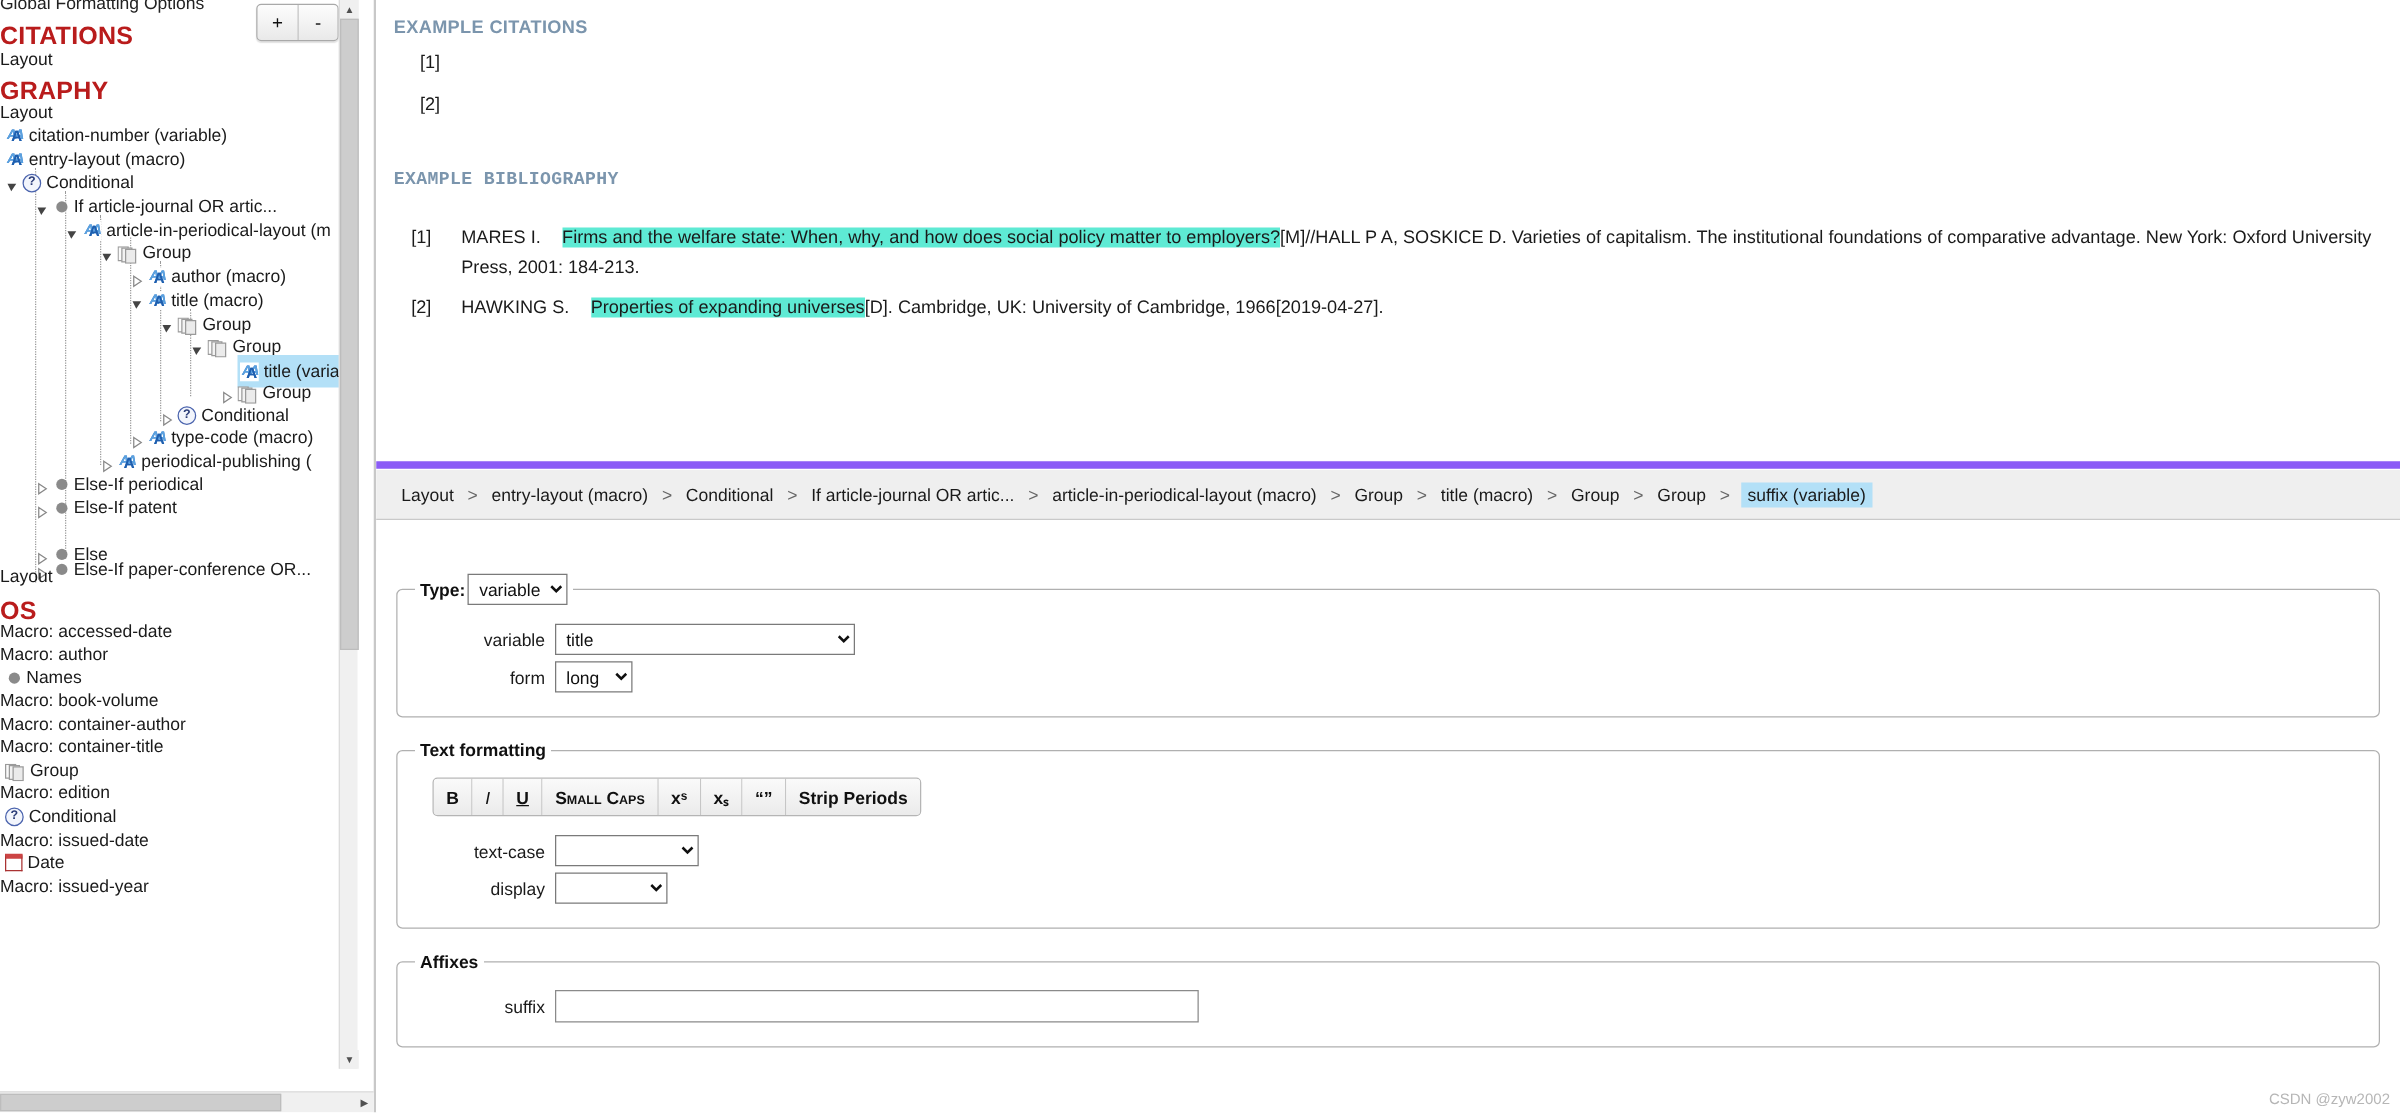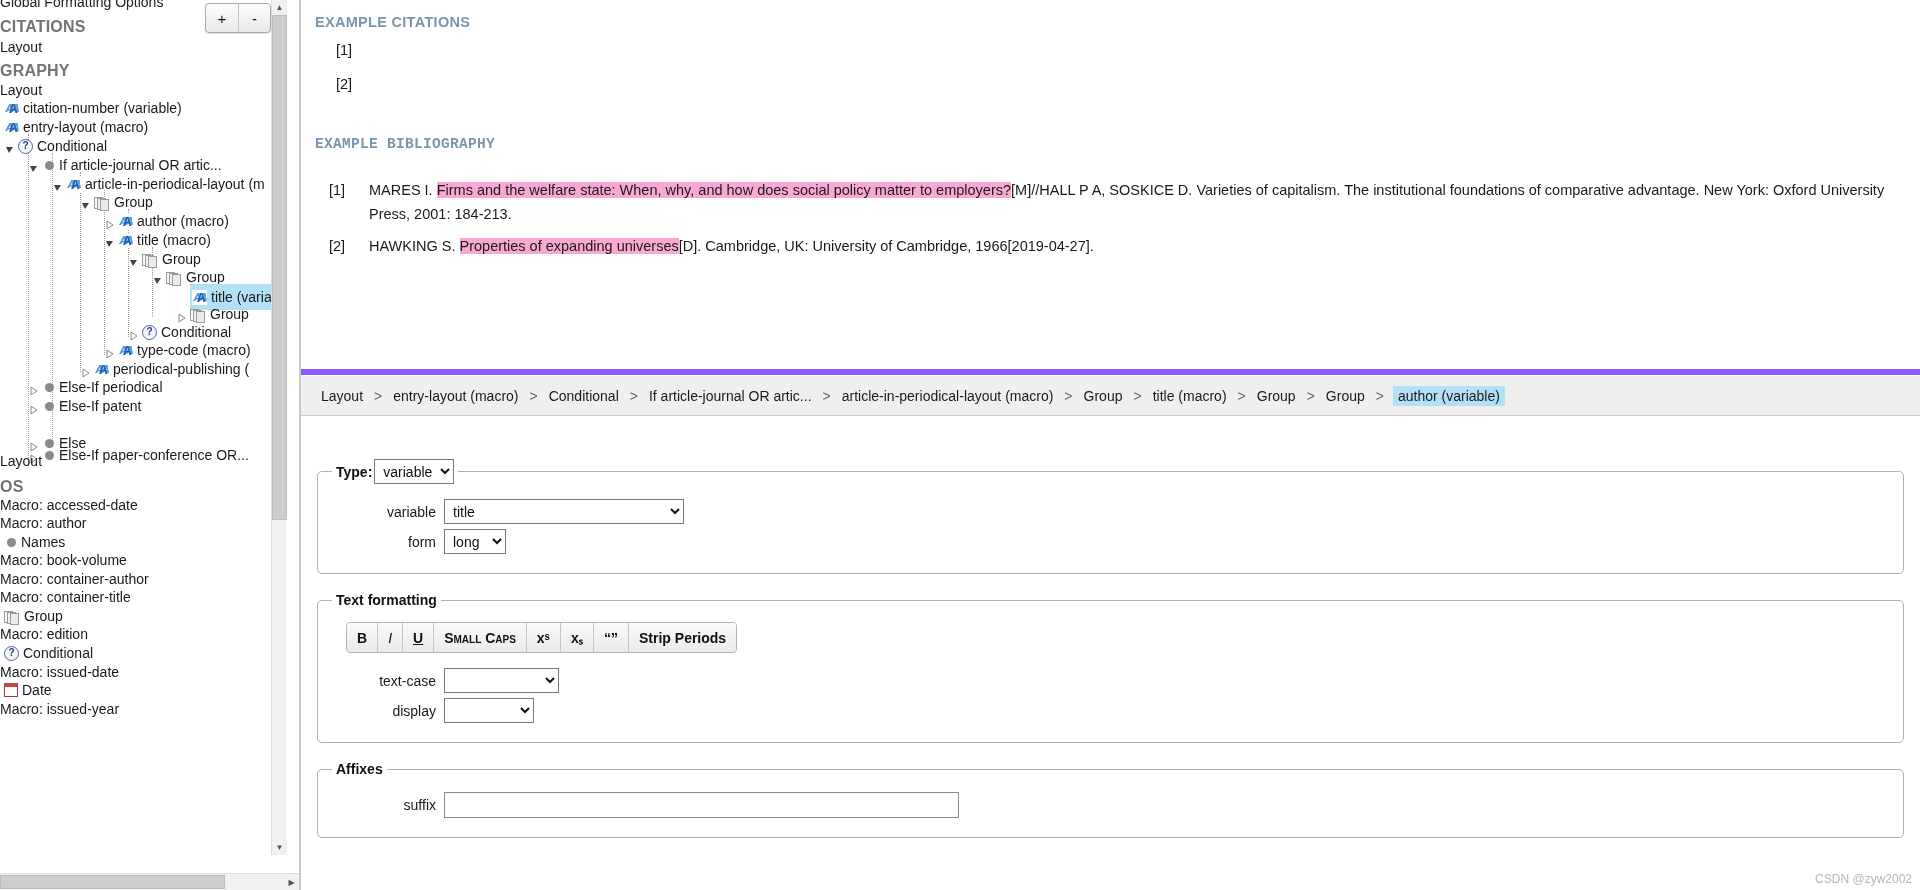--- a/index.html
+++ b/index.html
@@ -48,23 +48,23 @@
     border: none;
     background: transparent;
     font-size: 15px;
     color: #111;
     cursor: pointer;
     font-family: "Liberation Sans", sans-serif;
   }
   #zoom-btns button + button { border-left: 1px solid #c4c4c4; }
 
   .section-title {
-    color: #737373;
+    color: #b91c1c;
     font-weight: bold;
-    font-size: 16px;
+    font-size: 20px;
     letter-spacing: .2px;
     white-space: nowrap;
   }
   .tree-row {
     position: relative;
     height: 23px;
     line-height: 23px;
     white-space: nowrap;
     font-size: 14px;
     color: #1a1a1a;
@@ -185,21 +185,21 @@
     font-size: 14.5px;
     letter-spacing: .3px;
   }
   .cite-line {
     font-size: 14.5px;
     color: #1a1a1a;
   }
   .bib-row { display: flex; font-size: 14.5px; line-height: 24px; color:#1a1a1a; }
   .bib-num { width: 40px; flex: 0 0 40px; }
   .bib-text { flex: 1 1 auto; }
-  .hl { background: #f9a8d4; }
+  .hl { background: #5eead4; margin-left: 13px; }
 
   
   #breadcrumb {
     position: absolute; left: 0; top: 376px;
     width: 1619px; height: 40px;
     background: #efefef;
     border-bottom: 1px solid #c9c9c9;
     display: flex; align-items: center;
     padding-left: 18px;
     font-size: 14px;
@@ -597,21 +597,21 @@
       <span class="crumb">article-in-periodical-layout (macro)</span>
       <span class="sep">&gt;</span>
       <span class="crumb">Group</span>
       <span class="sep">&gt;</span>
       <span class="crumb">title (macro)</span>
       <span class="sep">&gt;</span>
       <span class="crumb">Group</span>
       <span class="sep">&gt;</span>
       <span class="crumb">Group</span>
       <span class="sep">&gt;</span>
-      <span class="crumb active">author (variable)</span>
+      <span class="crumb active">suffix (variable)</span>
     </div>
 
     <div id="editor-form">
 
       <fieldset>
         <legend>
           <span>Type:</span><select style="margin-left:2px;width:80px;"><option value="variable">variable</option><option value="macro">macro</option><option value="text">text</option><option value="group">group</option><option value="number">number</option><option value="date">date</option><option value="names">names</option><option value="label">label</option><option value="choose">choose</option></select>
         </legend>
 
         <div class="field-row">

